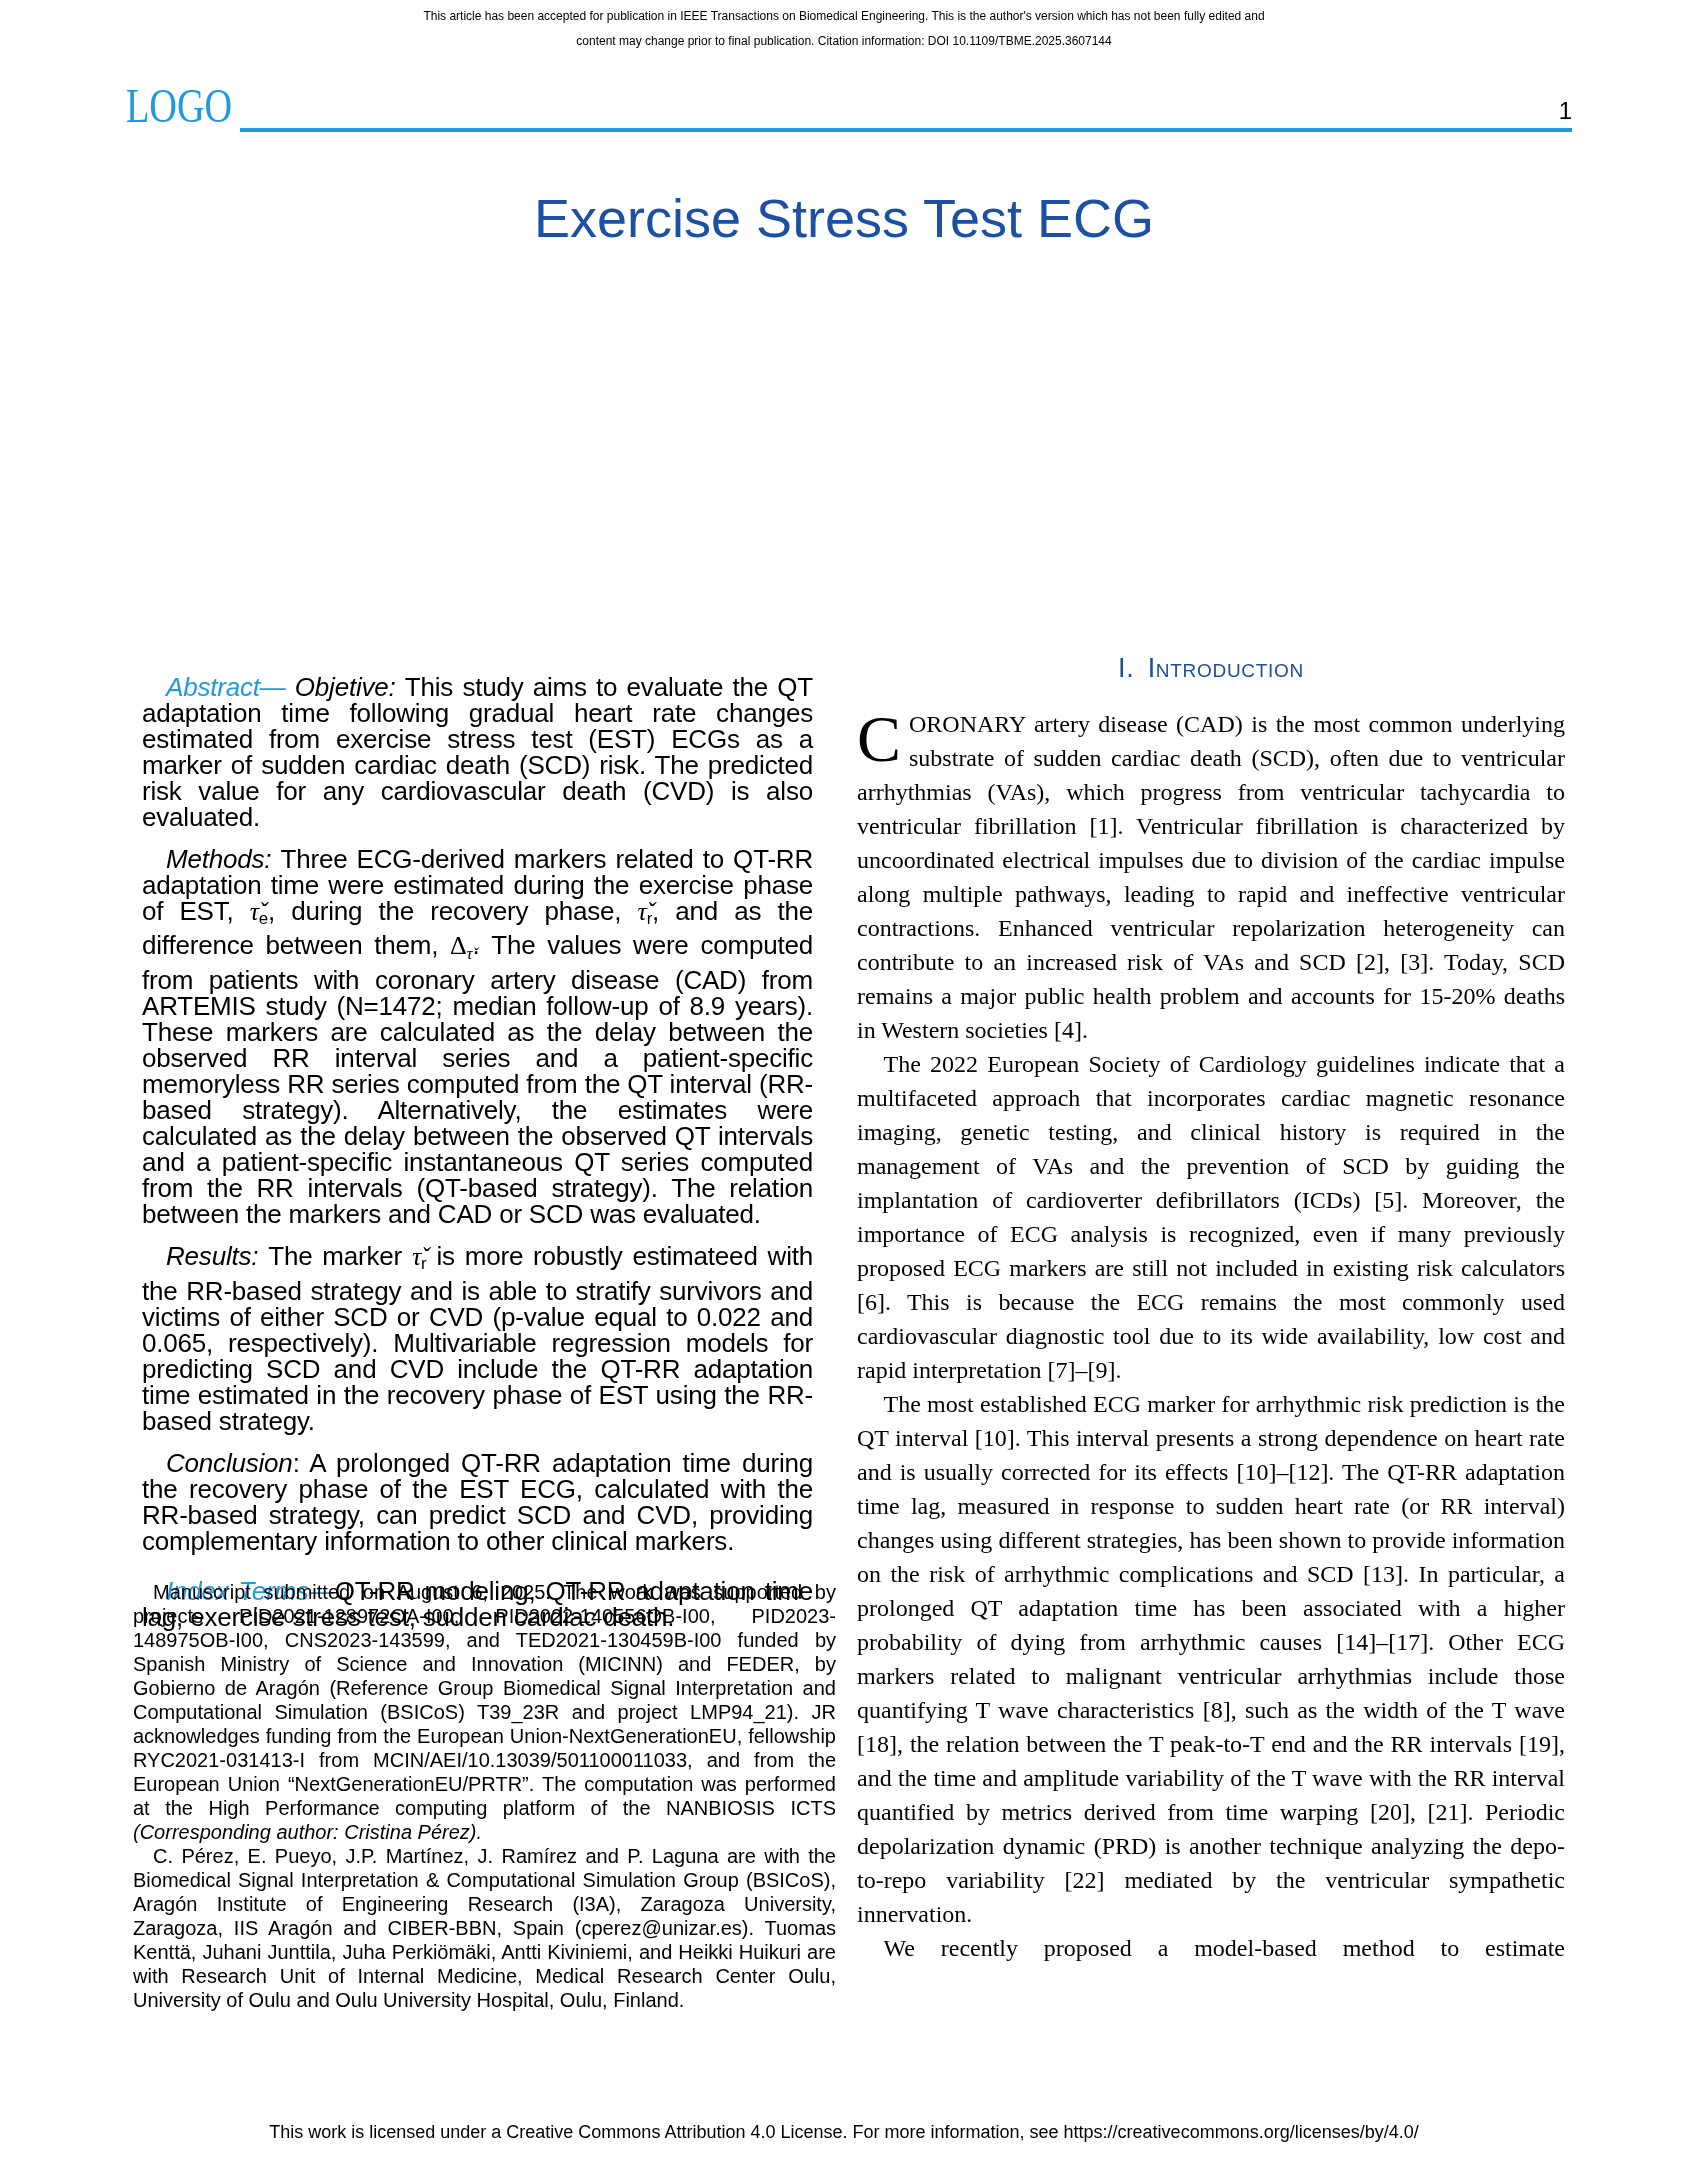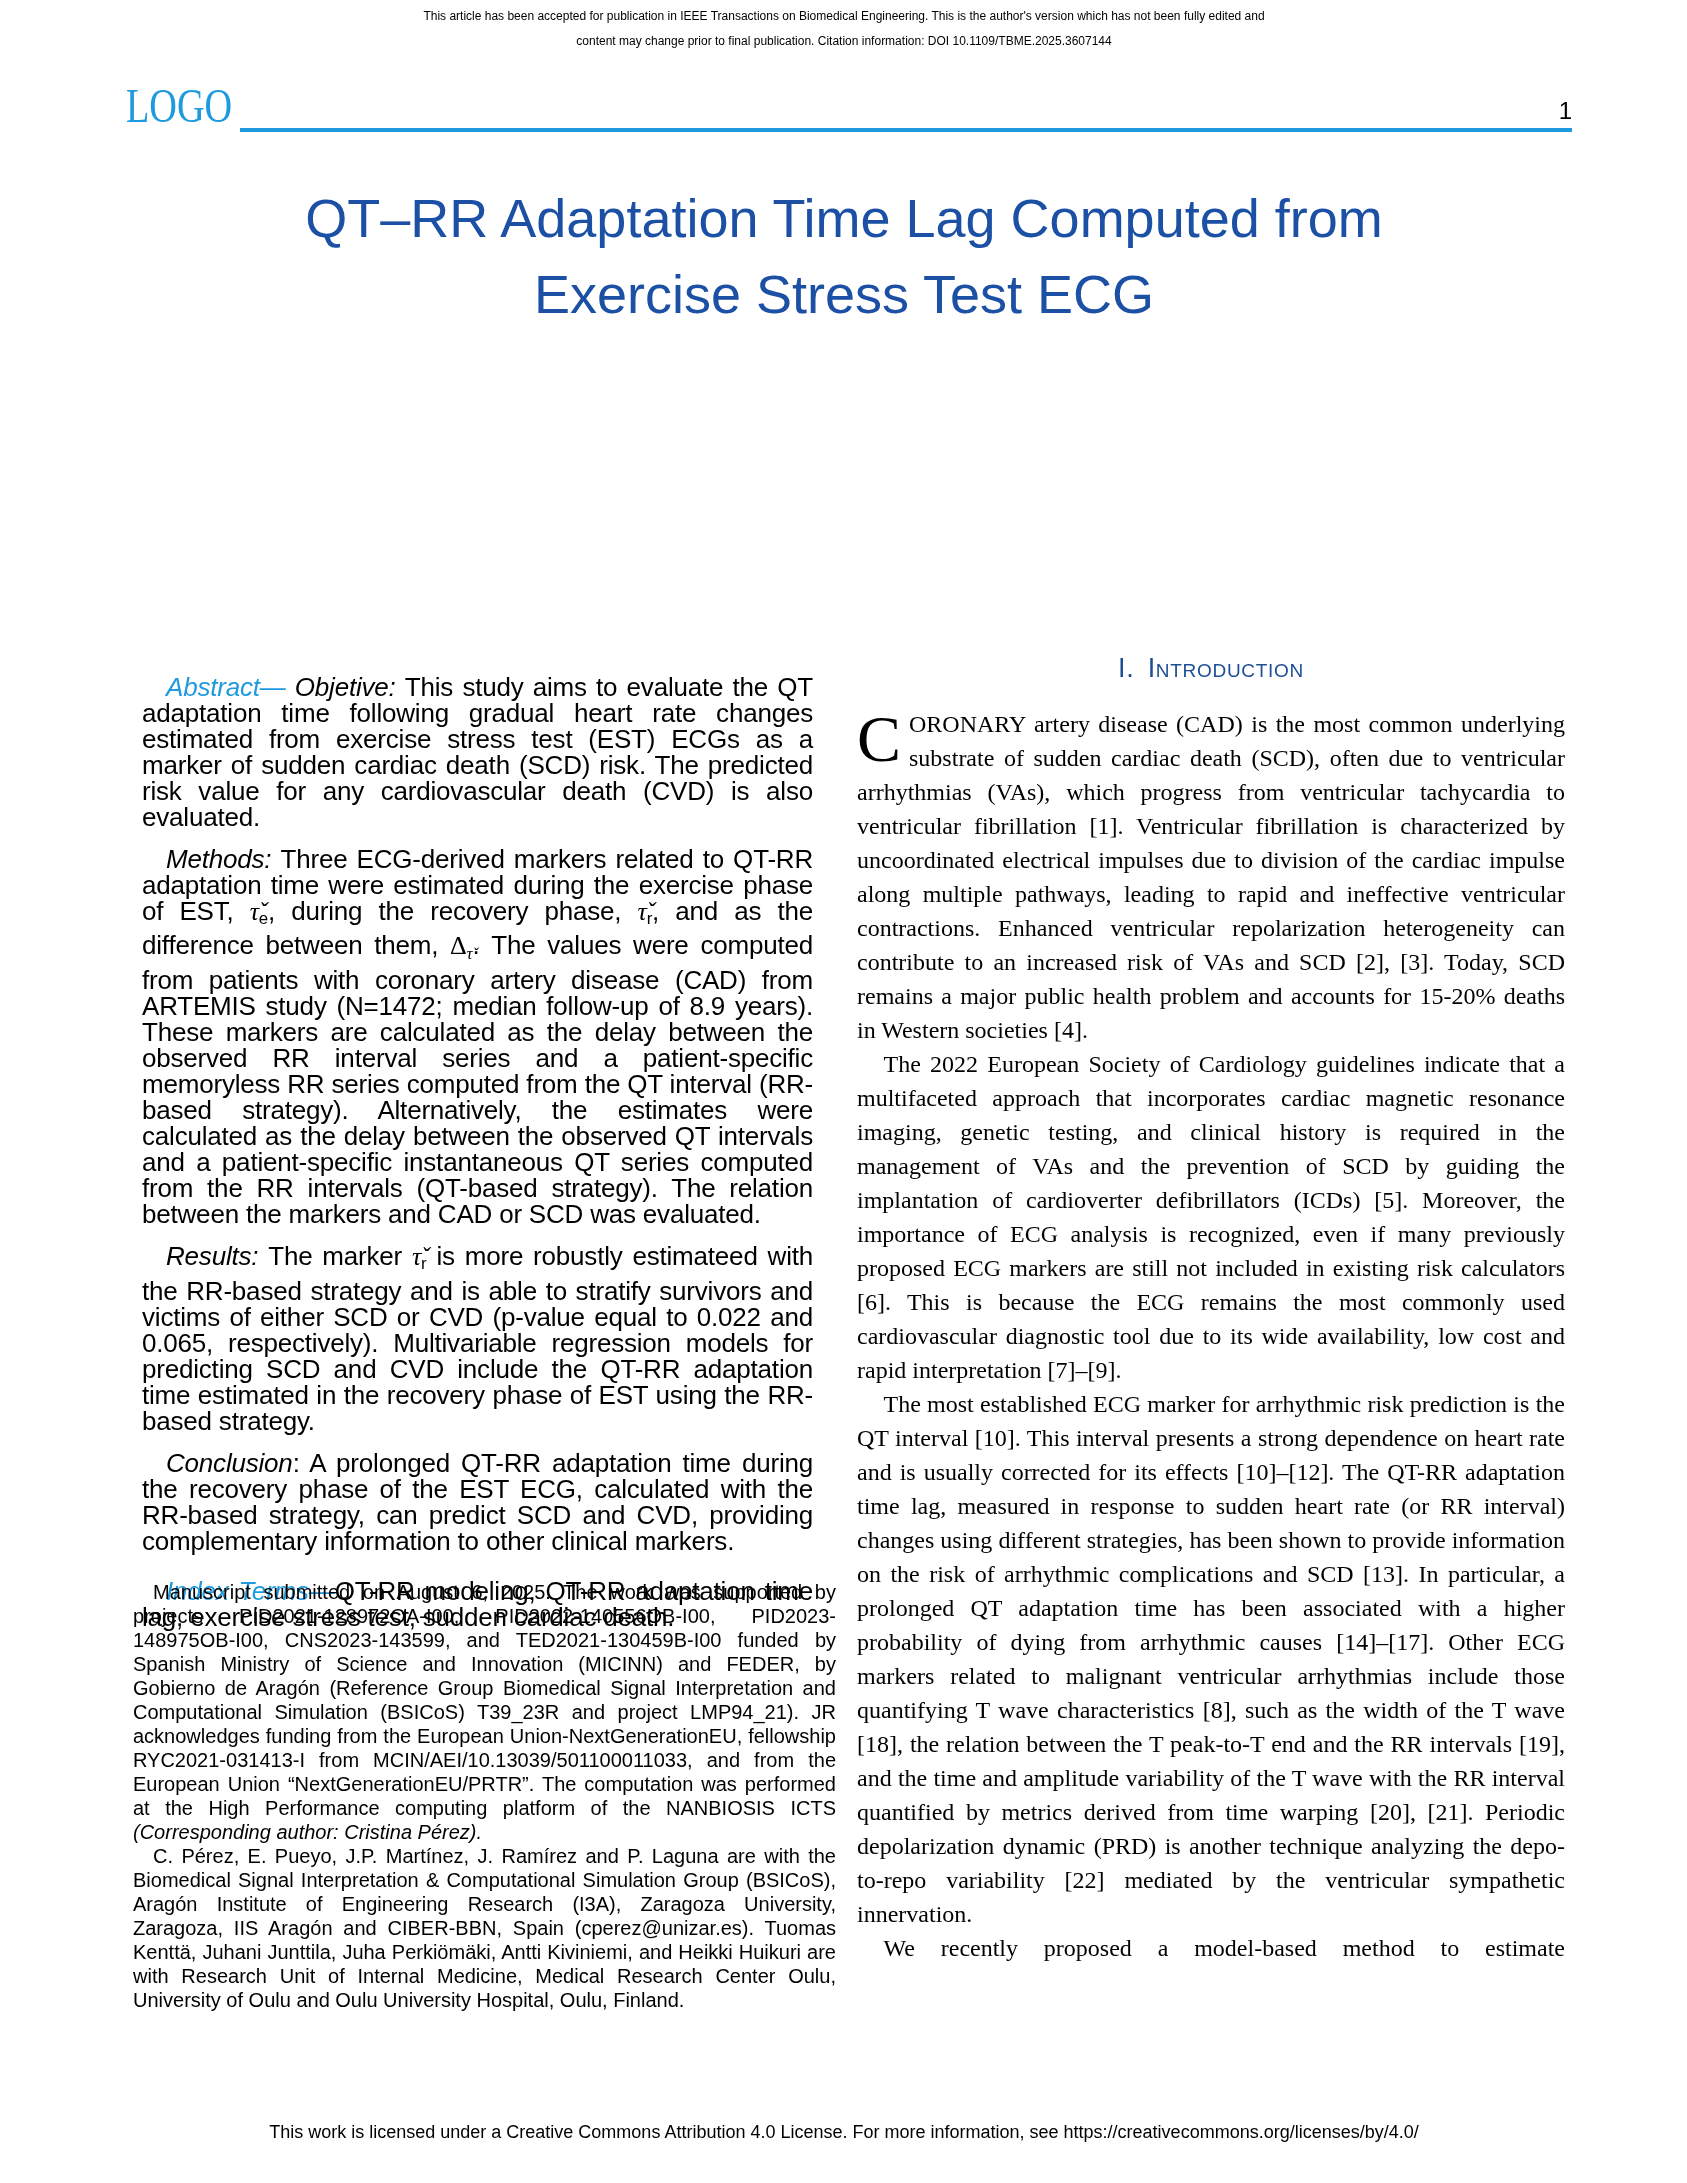--- a/index.html
+++ b/index.html
@@ -65,21 +65,20 @@
   <div class="hdr-note">
     <span style="display:block">This article has been accepted for publication in IEEE Transactions on Biomedical Engineering. This is the author's version which has not been fully edited and</span>
     <span style="display:block">content may change prior to final publication. Citation information: DOI 10.1109/TBME.2025.3607144</span>
   </div>
 
   <div class="logo">LOGO</div>
   <div class="pagenum">1</div>
   <div class="mast-rule"></div>
 
   <h1 class="title" style="margin:0;font-weight:normal;">
-      <span class="line">QT–RR Adaptation Time Lag Computed from</span>
       <span class="line">Exercise Stress Test ECG</span>
     </h1>
 
 
   <div class="col-left">
     <div class="abstract">
       <p><span class="lead">Abstract—</span><span class="ital"> Objetive: </span><span>This study aims to evaluate the QT adaptation time following gradual heart rate changes estimated from exercise stress test (EST) ECGs as a marker of sudden cardiac death (SCD) risk. The predicted risk value for any cardiovascular death (CVD) is also evaluated.</span></p>
       <p><span class="ital">Methods: </span><span>Three ECG-derived markers related to QT-RR adaptation time were estimated during the exercise phase of EST, </span><span class="mt">τ̌</span><span class="ms">e</span><span>, during the recovery phase, </span><span class="mt">τ̌</span><span class="ms">r</span><span>, and as the difference between them, </span><span class="md">Δ</span><span class="mts">τ̌</span><span>. The values were computed from patients with coronary artery disease (CAD) from ARTEMIS study (N=1472; median follow-up of 8.9 years). These markers are calculated as the delay between the observed RR interval series and a patient-specific memoryless RR series computed from the QT interval (RR-based strategy). Alternatively, the estimates were calculated as the delay between the observed QT intervals and a patient-specific instantaneous QT series computed from the RR intervals (QT-based strategy). The relation between the markers and CAD or SCD was evaluated.</span></p>
       <p><span class="ital">Results: </span><span>The marker </span><span class="mt">τ̌</span><span class="ms">r</span><span> is more robustly estimateed with the RR-based strategy and is able to stratify survivors and victims of either SCD or CVD (p-value equal to 0.022 and 0.065, respectively). Multivariable regression models for predicting SCD and CVD include the QT-RR adaptation time estimated in the recovery phase of EST using the RR-based strategy.</span></p>
       <p><span class="ital">Conclusion</span><span>: A prolonged QT-RR adaptation time during the recovery phase of the EST ECG, calculated with the RR-based strategy, can predict SCD and CVD, providing complementary information to other clinical markers.</span></p>

